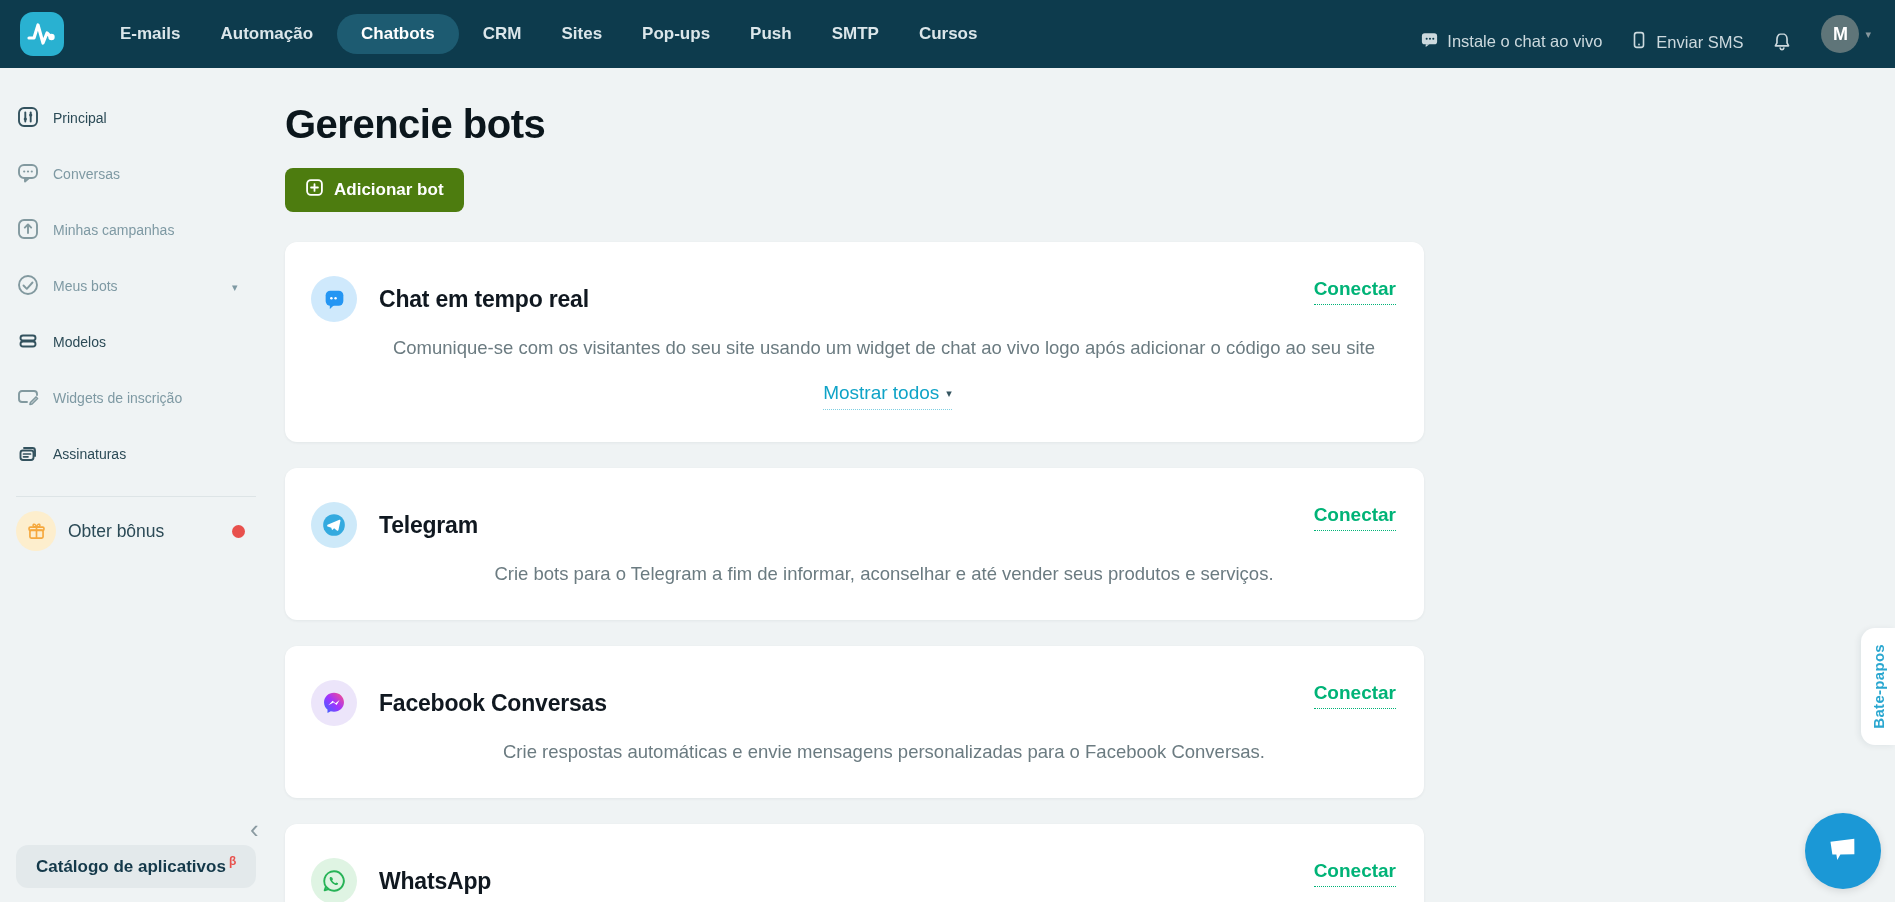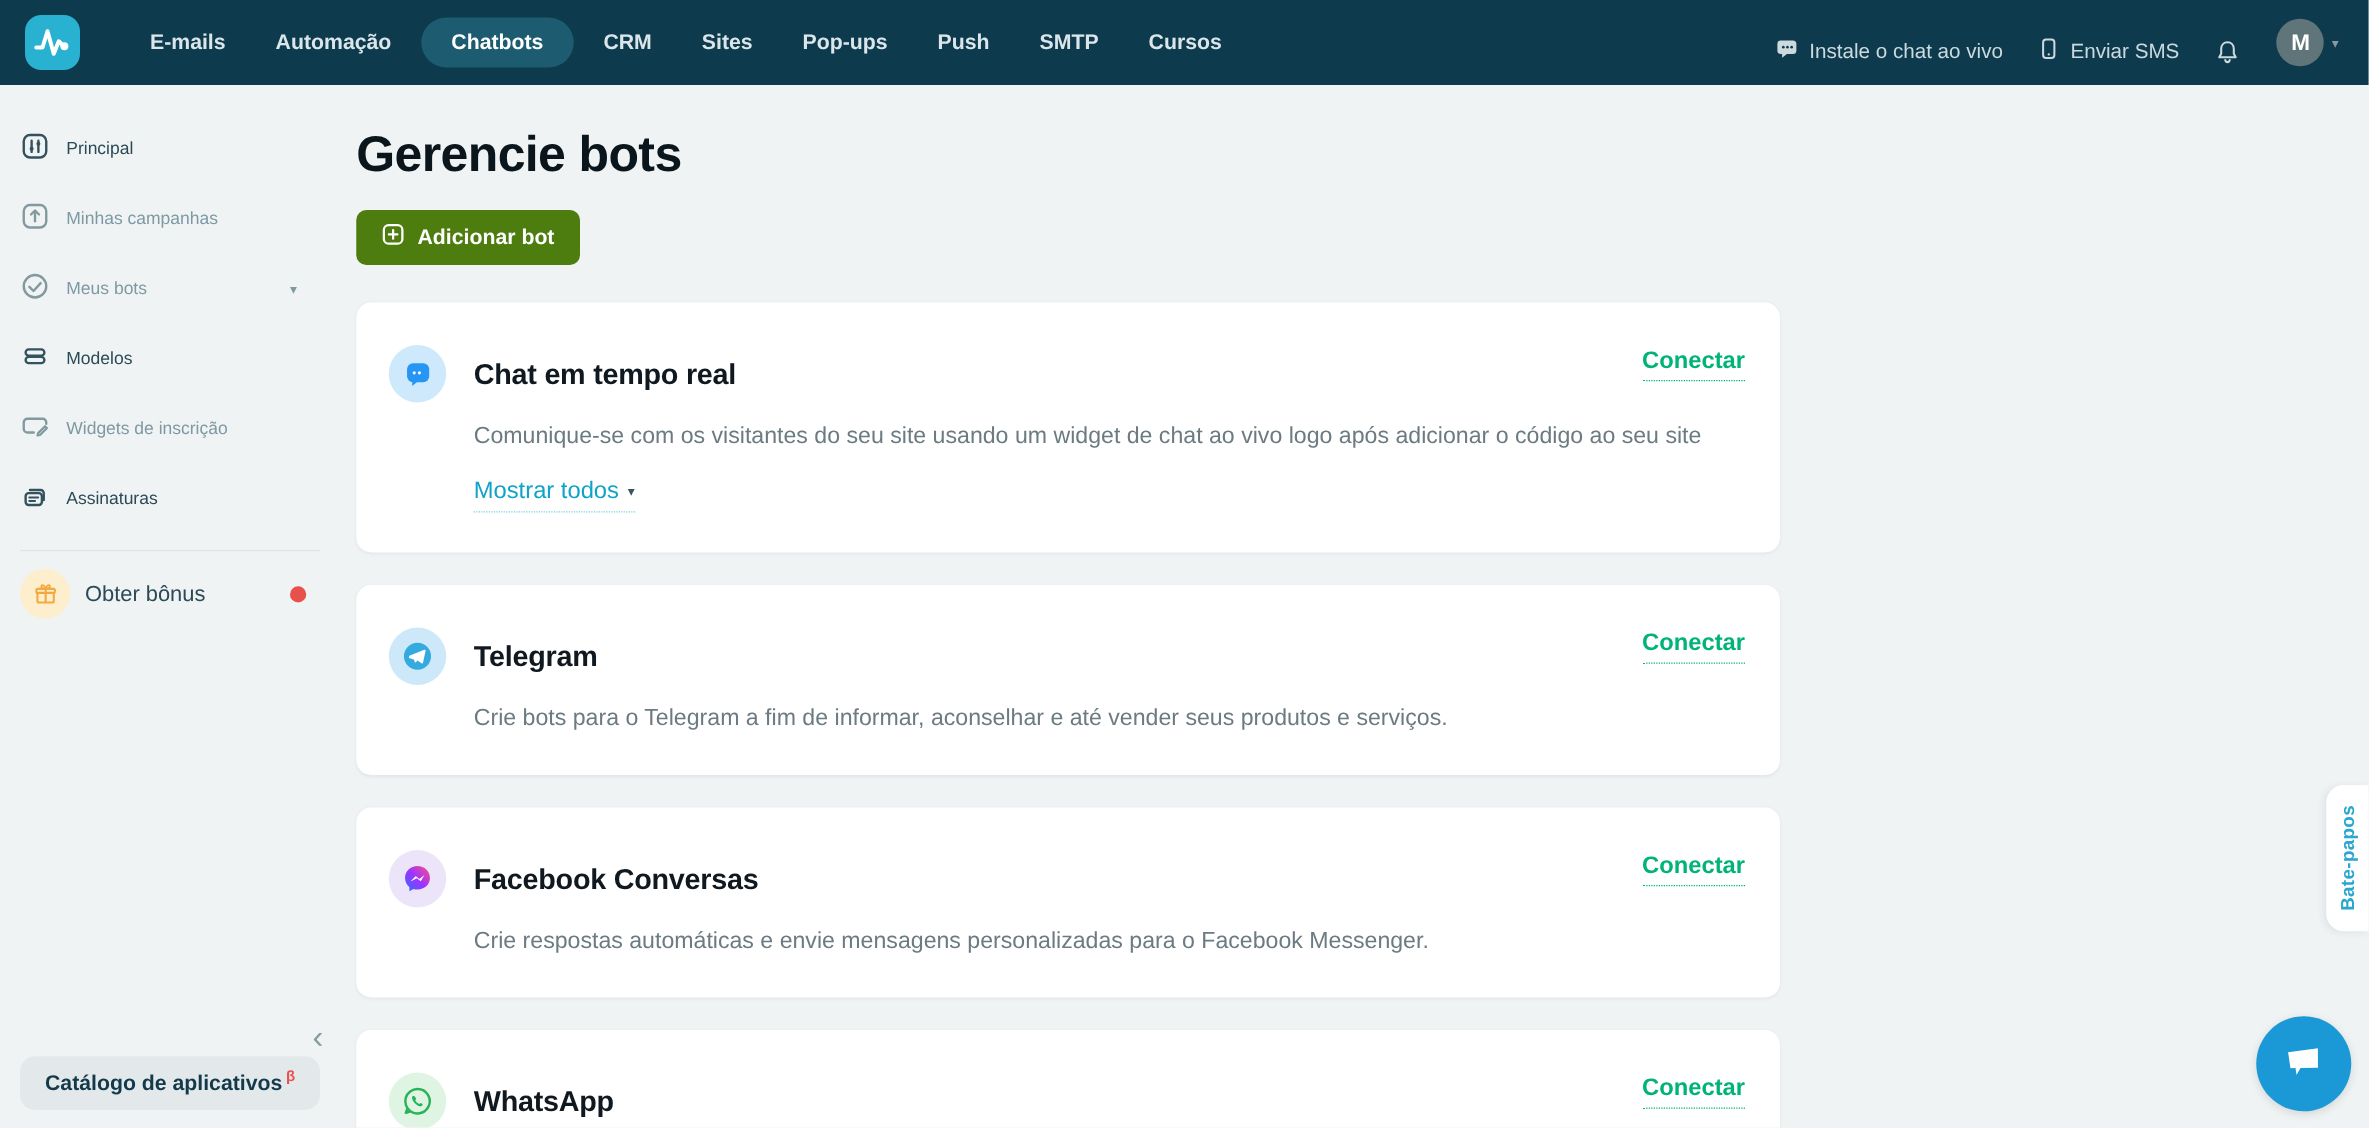--- a/index.html
+++ b/index.html
@@ -76,21 +76,21 @@
     margin-top:21px; background:#4d7c0f; color:#fff; border:none;
     font-family:"Liberation Sans", sans-serif;
     font-size:17px; font-weight:700; border-radius:8px;
     height:44px; padding:0 20px; display:flex; align-items:center; gap:10px; cursor:pointer;
   }
 
   .cards { margin-top:30px; width:1139px; }
   .card {
     background:#fff; border-radius:12px; margin-bottom:26px;
     box-shadow:0 1px 3px rgba(20,40,50,0.06);
-    padding:34px 28px 32px 26px; position:relative;
+    padding:34px 28px 32px 26px; position:relative;text-align:center;
   }
   .card-head { display:flex; align-items:center; gap:22px; }
   .card-icon { width:46px; height:46px; border-radius:50%; flex:0 0 auto;
     display:flex; align-items:center; justify-content:center; }
   .card-title { font-size:23px; font-weight:700; color:#101820; letter-spacing:-0.2px; }
   .card-desc {
     margin:12px 0 0 68px; font-size:18.5px; line-height:28px; color:#6b7b81; max-width:1010px;
   }
   .connect-link {
     position:absolute; right:28px; top:36px;
@@ -194,20 +194,32 @@
           <rect x="3" y="3" width="18" height="18" rx="5" fill="none" stroke="#33525e" stroke-width="1.9"></rect>
           <line x1="9.3" y1="7.5" x2="9.3" y2="16.5" stroke="#33525e" stroke-width="1.9" stroke-linecap="round"></line>
           <circle cx="9.3" cy="14" r="1.6" fill="#33525e"></circle>
           <line x1="14.7" y1="7.5" x2="14.7" y2="16.5" stroke="#33525e" stroke-width="1.9" stroke-linecap="round"></line>
           <circle cx="14.7" cy="10" r="1.6" fill="#33525e"></circle>
         </svg>
       </span>
       <span class="side-label">Principal</span>
     </div>
 
+    <div class="side-item gray">
+      <span class="side-icon">
+        <svg viewBox="0 0 24 24" width="24" height="24">
+          <rect x="3" y="4" width="18" height="13" rx="5" fill="none" stroke="#82999f" stroke-width="1.9"></rect>
+          <path d="M9 17 L9 20.5 L13 17" fill="none" stroke="#82999f" stroke-width="1.9" stroke-linejoin="round" stroke-linecap="round"></path>
+          <circle cx="8.2" cy="10.5" r="1.1" fill="#82999f"></circle>
+          <circle cx="12" cy="10.5" r="1.1" fill="#82999f"></circle>
+          <circle cx="15.8" cy="10.5" r="1.1" fill="#82999f"></circle>
+        </svg>
+      </span>
+      <span class="side-label">Conversas</span>
+    </div>
 
     <div class="side-item gray">
       <span class="side-icon">
         <svg viewBox="0 0 24 24" width="24" height="24">
           <rect x="3" y="3" width="18" height="18" rx="5" fill="none" stroke="#82999f" stroke-width="1.9"></rect>
           <line x1="12" y1="16" x2="12" y2="8" stroke="#82999f" stroke-width="1.9" stroke-linecap="round"></line>
           <path d="M8.8 10.6 L12 7.4 L15.2 10.6" fill="none" stroke="#82999f" stroke-width="1.9" stroke-linecap="round" stroke-linejoin="round"></path>
         </svg>
       </span>
       <span class="side-label">Minhas campanhas</span>
@@ -341,21 +353,21 @@
                   <stop offset="100%" stop-color="#ff5280"></stop>
                 </linearGradient>
               </defs>
               <path d="M12 2.5 C6.8 2.5 2.8 6.3 2.8 11.3 C2.8 14.1 4 16.5 6 18.1 L6 21.3 L9 19.6 C9.9 19.9 10.9 20 12 20 C17.2 20 21.2 16.2 21.2 11.3 C21.2 6.3 17.2 2.5 12 2.5 Z" fill="url(#msgr)"></path>
               <path d="M6.3 13.8 L10.2 9.6 L12.9 11.9 L16.6 9 L13.9 13.6 L11.1 11.3 L6.3 13.8 Z" fill="#ffffff" transform="translate(0.5,0.3)"></path>
             </svg>
           </div>
           <h2 class="card-title">Facebook Conversas</h2>
         </div>
         <a class="connect-link">Conectar</a>
-        <p class="card-desc">Crie respostas automáticas e envie mensagens personalizadas para o Facebook Messenger.</p>
+        <p class="card-desc">Crie respostas automáticas e envie mensagens personalizadas para o Facebook Conversas.</p>
       </section>
 
       <section class="card">
         <div class="card-head">
           <div class="card-icon icon-circle-green">
             <svg viewBox="0 0 24 24" width="26" height="26">
               <path d="M12 3 A9 9 0 1 1 4.6 17.1 L3.4 20.6 L7 19.5 A9 9 0 0 1 12 3 Z" fill="none" stroke="#27b357" stroke-width="1.8" stroke-linejoin="round"></path>
               <path d="M8.8 8.2 C8.4 8.2 8 8.7 8 9.5 C8 11.7 10.4 14.6 13.2 15.6 C14.3 16 15.3 15.7 15.6 15 C15.8 14.6 15.8 14.2 15.7 14 L14.2 13.3 L13.3 14.1 C12.1 13.6 10.8 12.4 10.3 11.3 L11.1 10.4 L10.3 8.8 C10.2 8.5 9.4 8.2 8.8 8.2 Z" fill="#27b357"></path>
             </svg>
           </div>

